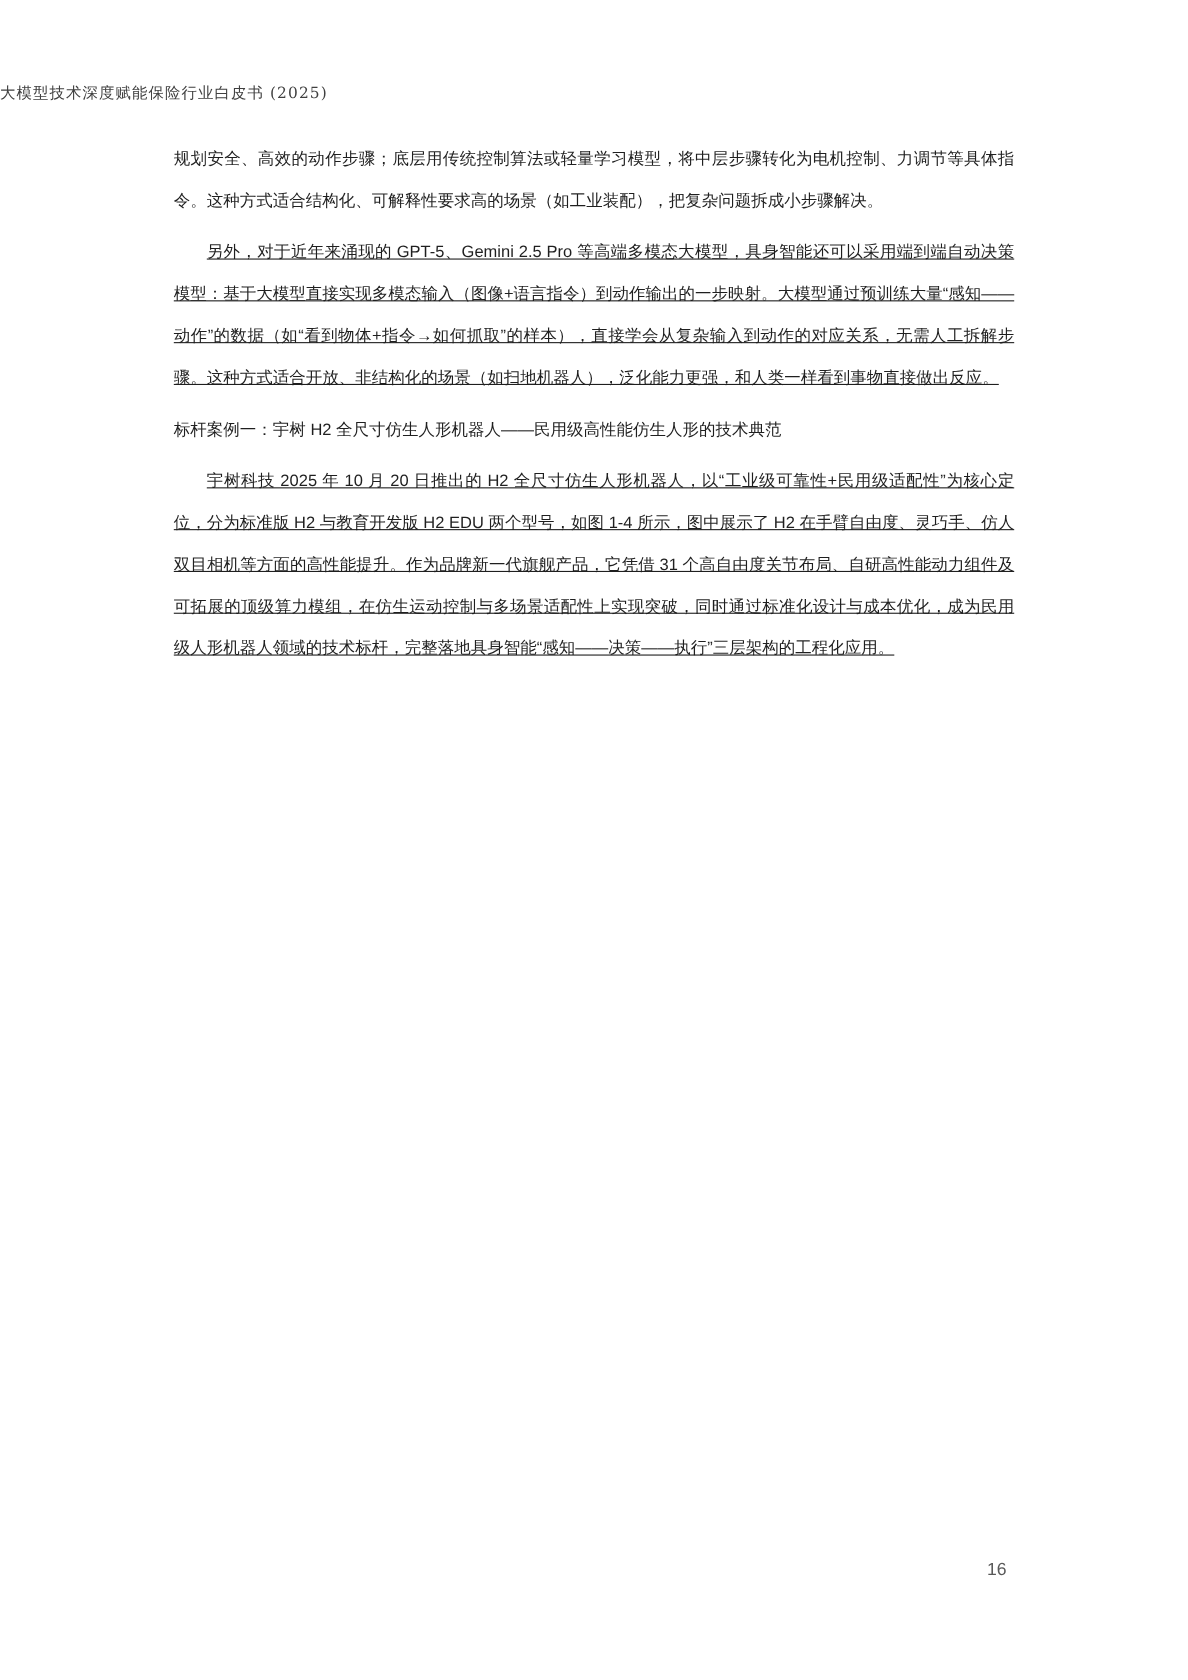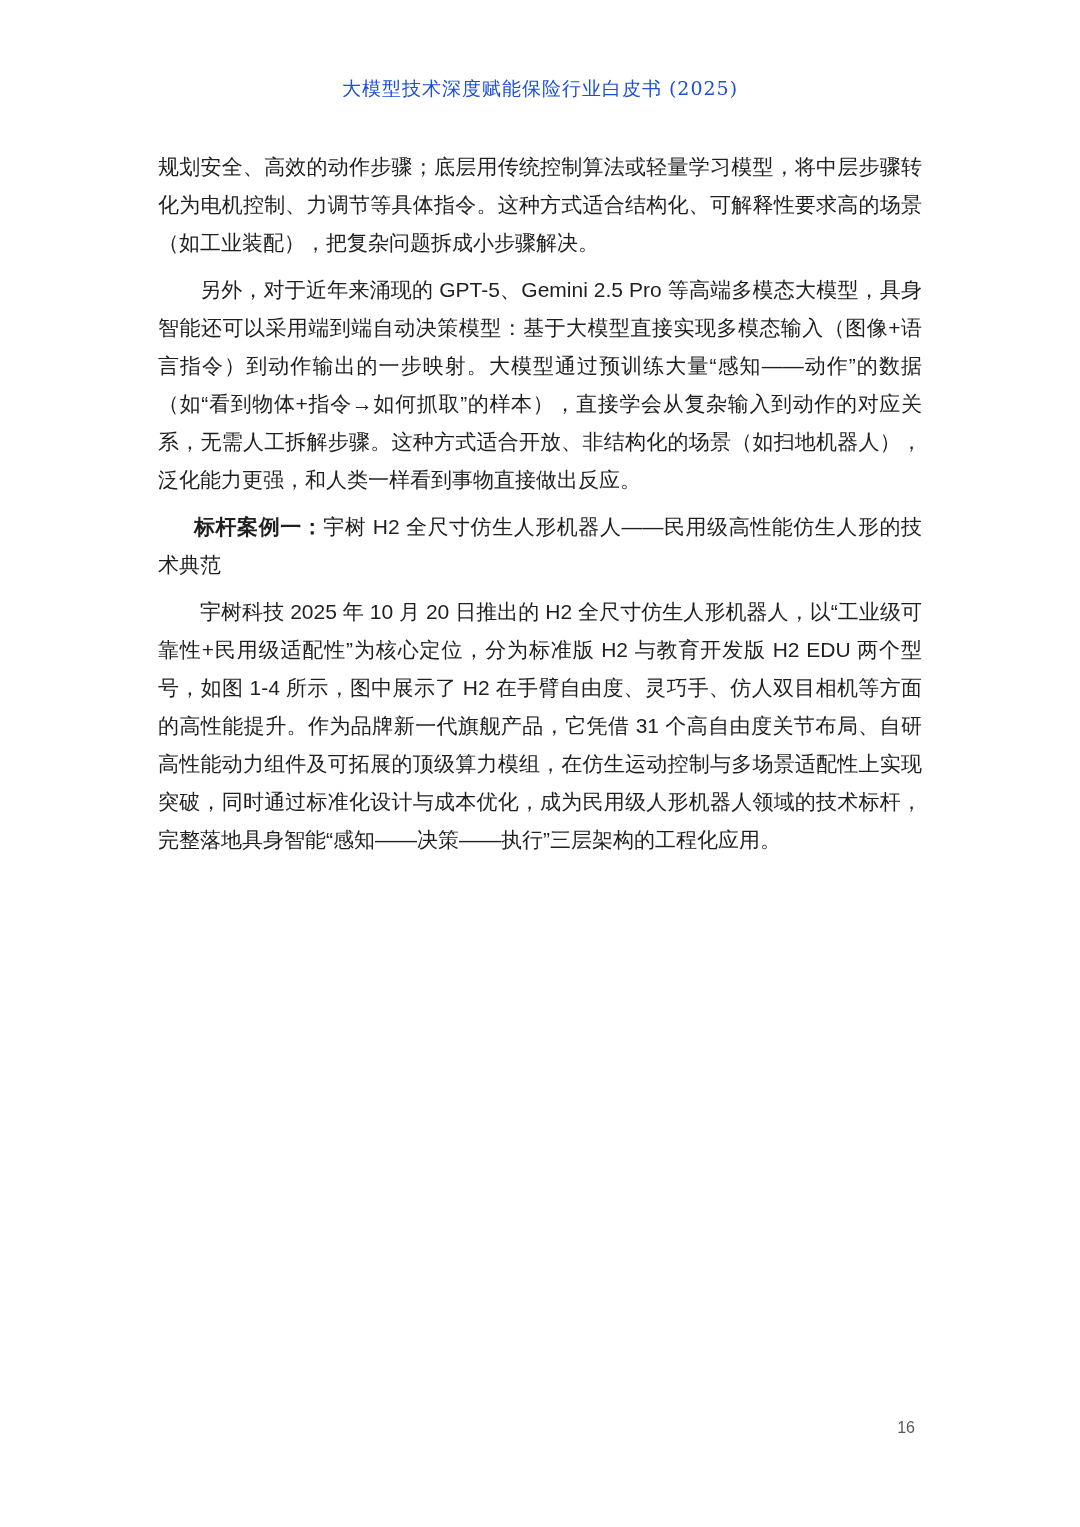--- a/index.html
+++ b/index.html
@@ -13,48 +13,47 @@
     height: 1527px;
     background: #ffffff;
     overflow: hidden;
     font-family: "Liberation Sans", sans-serif;
   }
   .running-header {
     position: absolute;
     top: 76px;
     left: 0;
     width: 100%;
-    text-align: center;
     font-family: "DejaVu Serif", "Liberation Serif", serif;
-    font-size: 19px;
+    font-size: 14px;
     letter-spacing: 1px;
-    color: #1d4ed8;
+    color: #404040;
   }
   .content {
     position: absolute;
-    top: 148px;
+    top: 126px;
     left: 158px;
     width: 764px;
     color: #1f1f1f;
-    font-size: 21px;
+    font-size: 15px;
     line-height: 38px;
     text-align: justify;
   }
   .content p {
     margin: 0 0 9px 0;
   }
   .content p.indent {
     text-indent: 2em;
+    text-decoration: underline;
   }
   .case-heading {
     margin: 4px 0 9px 0;
   }
   .case-heading .prefix {
-    font-weight: bold;
-    margin-left: 36px;
+    font-weight: normal;
   }
   .page-number {
     position: absolute;
     right: 165px;
     bottom: 90px;
     font-size: 16px;
     color: #595959;
   }
 </style>
 </head>

